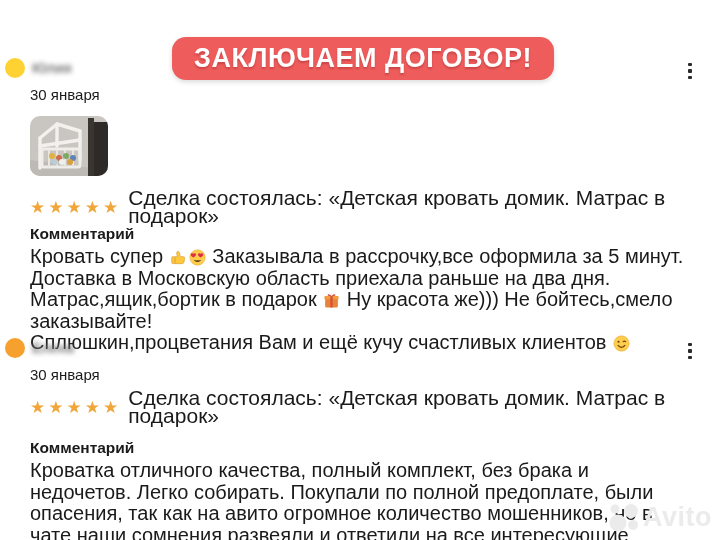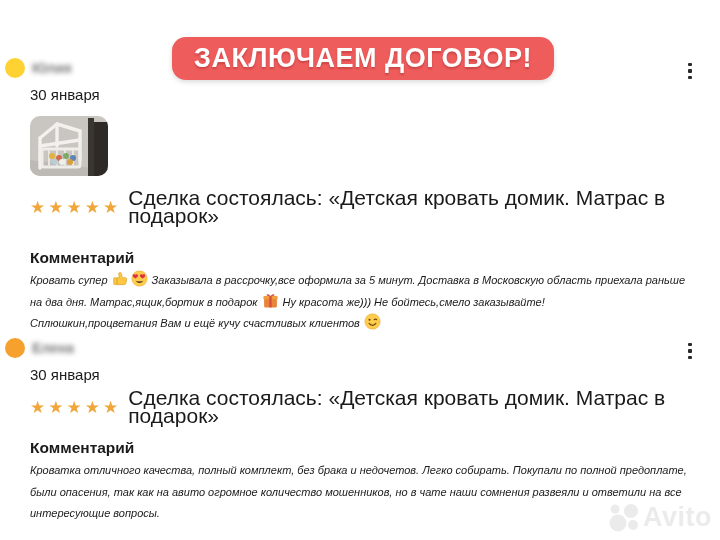--- a/index.html
+++ b/index.html
@@ -52,25 +52,25 @@
 
   .thumb-wrap { margin: 13px 0 0 30px; width: 78px; height: 60px; }
   .thumb-wrap svg { display: block; border-radius: 10px; }
 
   .deal-row { display: flex; align-items: center; margin-left: 30px; }
   .review-1 .deal-row { margin-top: 13px; }
   .review-2 .deal-row { margin-top: 6px; }
   .stars { display: flex; gap: 3px; font-size: 17px; line-height: 17px; margin-right: 10px; }
   .deal-text { font-size: 21px; line-height: 18px; }
 
-  .comment-label { margin: 24px 0 0 30px; font-size: 15.5px; font-weight: bold; }
+  .comment-label { margin: 0 0 0 30px; font-size: 15.5px; font-weight: bold; }
   .review-2 .comment-label { margin-top: 14px; }
   .comment-text {
     margin: 3px 28px 0 30px;
-    font-size: 11px; line-height: 21.5px; font-style: italic;
+    font-size: 20px; line-height: 21.5px;
   }
   .emoji { display: inline-block; width: 17px; height: 17px; vertical-align: -3px; margin: 0 1px; }
   .emoji svg { display: block; width: 17px; height: 17px; }
 
   
   .watermark {
     position: absolute; right: 8px; bottom: 7px;
     display: flex; align-items: center; gap: 3px;
     user-select: none;
   }

